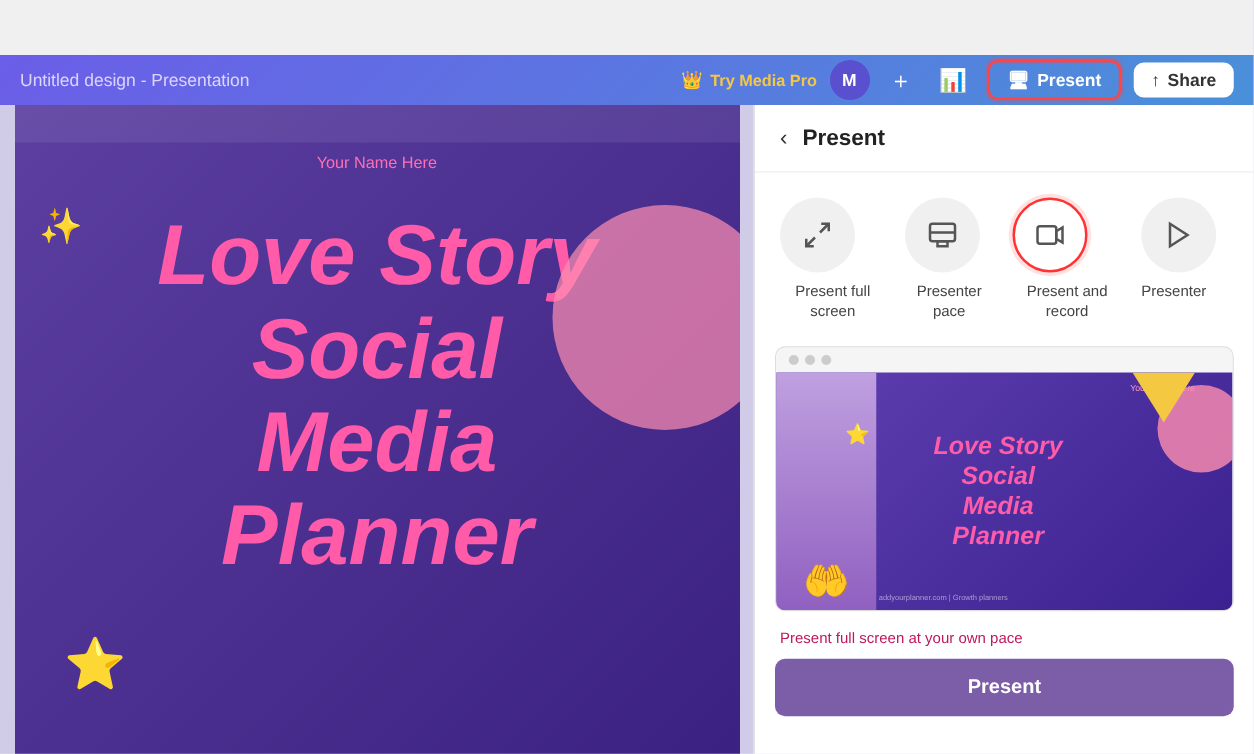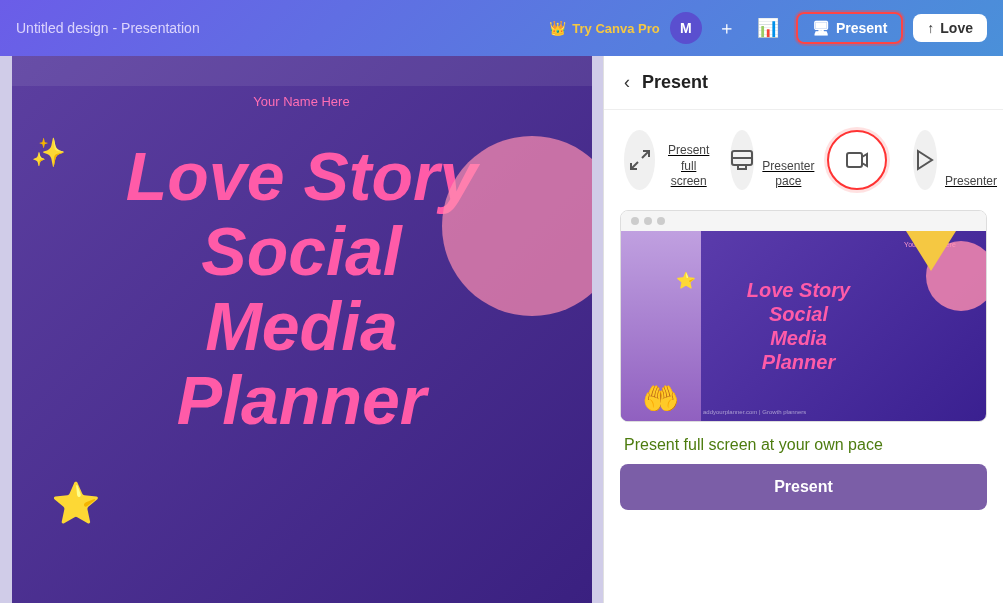--- a/index.html
+++ b/index.html
@@ -2,21 +2,21 @@
 <html><head>
   <meta charset="utf-8">
   <style>
     * { box-sizing: border-box; margin: 0; padding: 0; }
     body { font-family: -apple-system, BlinkMacSystemFont, 'Segoe UI', sans-serif; width: 1003px; height: 603px; overflow: hidden; background: #f0f0f0; }
 
     
     .header {
       display: flex; align-items: center; justify-content: space-between;
       background: linear-gradient(135deg, #6b5de8 0%, #4a90d9 100%);
-      height: 56px; padding: 0 16px; position: relative; z-index: 10;
+      height: 40px; padding: 0 16px; position: relative; z-index: 10; margin-top: 44px;
     }
     .header-left { display: flex; align-items: center; gap: 12px; }
     .header-title { color: #e8e0ff; font-size: 14px; opacity: 0.9; }
     .header-right { display: flex; align-items: center; gap: 10px; }
     .try-canva-pro { display: flex; align-items: center; gap: 6px; background: transparent; border: none; color: #f5c842; font-size: 13px; font-weight: 600; cursor: pointer; }
     .crown-icon { font-size: 14px; }
     .avatar { width: 32px; height: 32px; border-radius: 50%; background: #5a4fcf; display: flex; align-items: center; justify-content: center; color: white; font-weight: bold; font-size: 14px; }
     .icon-btn { background: transparent; border: none; color: white; font-size: 18px; cursor: pointer; padding: 6px; border-radius: 6px; }
     .present-btn {
       display: flex; align-items: center; gap: 6px;
@@ -75,22 +75,22 @@
     }
     .back-btn { background: none; border: none; font-size: 18px; cursor: pointer; color: #333; }
     .panel-title { font-size: 18px; font-weight: 700; color: #222; }
 
     
     .present-options {
       display: flex; gap: 16px; padding: 20px;
       justify-content: space-around;
     }
     .option-item {
-      display: flex; flex-direction: row; align-items: flex-end; gap: 8px;
-      cursor: pointer; min-width: 70px; text-decoration: underline;
+      display: flex; flex-direction: column; align-items: flex-start; gap: 8px;
+      cursor: pointer; min-width: 70px;
     }
     .option-icon {
       width: 60px; height: 60px; border-radius: 50%; background: #f0f0f0;
       display: flex; align-items: center; justify-content: center; font-size: 22px;
       transition: background 0.2s;
     }
     .option-icon.selected {
       border: 2px solid #ff3333;
       background: white;
       box-shadow: 0 0 0 3px rgba(255,51,51,0.15);
@@ -135,21 +135,21 @@
       border-right: 25px solid transparent;
       border-top: 40px solid #f5c842;
     }
     .thumb-bottom-text {
       position: absolute; bottom: 6px; left: 82px; color: rgba(255,255,255,0.5); font-size: 6px;
     }
 
     
     .present-desc {
       padding: 14px 20px 10px;
-      font-size: 16px; color: #4d7c0f;
+      font-size: 12px; color: #be185d;
     }
 
     
     .present-action-btn {
       margin: 0 16px 16px;
       background: #7b5ea7; border: none; border-radius: 8px;
       color: white; font-size: 16px; font-weight: 700;
       padding: 14px; cursor: pointer; width: calc(100% - 32px);
       transition: background 0.2s;
     }
@@ -157,32 +157,32 @@
 </head>
 <body>
 
 <div class="header">
   <div class="header-left">
     <span class="header-title">Untitled design - Presentation</span>
   </div>
   <div class="header-right">
     <button class="try-canva-pro">
       <span class="crown-icon">👑</span>
-      <span>Try Canva Pro</span>
+      <span>Try Media Pro</span>
     </button>
     <div class="avatar">M</div>
     <button class="icon-btn">＋</button>
     <button class="icon-btn">📊</button>
     <button class="present-btn">
       <span>🖥</span>
       <span>Present</span>
     </button>
     <button class="share-btn">
       <span>↑</span>
-      <span>Love</span>
+      <span>Share</span>
     </button>
   </div>
 </div>
 
 <div class="main">
 
   <div class="canvas-area">
     <div class="slide-preview">
       <div class="slide-top-bar"></div>
       <span class="your-name-here">Your Name Here</span>
@@ -230,20 +230,21 @@
         <span class="option-label">Presenter pace</span>
       </div>
 
       <div class="option-item">
         <div class="option-icon selected">
           <svg viewBox="0 0 24 24" fill="none" stroke="#555" stroke-width="2">
             <rect x="2" y="5" width="15" height="14" rx="2"></rect>
             <polygon points="17 9 22 6 22 18 17 15"></polygon>
           </svg>
         </div>
+        <span class="option-label">Present and record</span>
       </div>
 
       <div class="option-item">
         <div class="option-icon">
           <svg viewBox="0 0 24 24" fill="none" stroke="#555" stroke-width="2">
             <polygon points="5 3 19 12 5 21 5 3"></polygon>
           </svg>
         </div>
         <span class="option-label">Presenter</span>
       </div>

